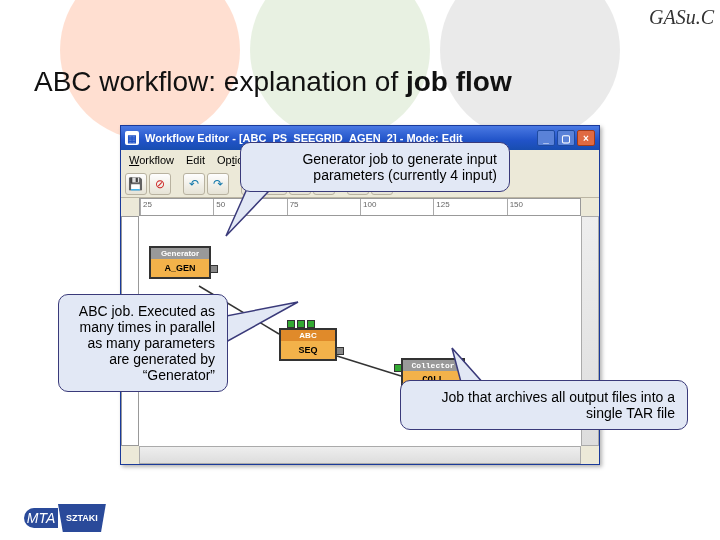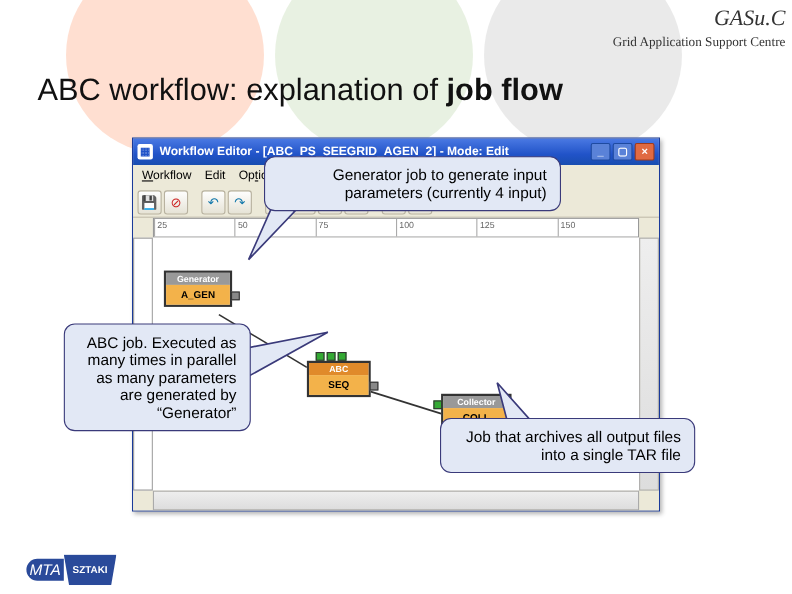--- a/index.html
+++ b/index.html
@@ -151,21 +151,20 @@
 </style>
 </head>
 <body>
 
 <div class="bg-circle c1"></div>
 <div class="bg-circle c2"></div>
 <div class="bg-circle c3"></div>
 
 <div class="logo-block">
   <div class="logo-title">GASu.C</div>
-  <div class="logo-sub">Grid Application Support Centre</div>
 </div>
 
 <div class="slide-title">
   <span>ABC workflow: explanation of </span><b>job flow</b>
 </div>
 
 <div class="window">
   <div class="titlebar">
     <div class="wicon">▦</div>
     <div class="wtitle">Workflow Editor - [ABC_PS_SEEGRID_AGEN_2] - Mode: Edit</div>
@@ -239,21 +238,21 @@
         <div style="position:absolute; top:-10px; left:6px; display:flex; gap:2px;">
           <div class="port green" style="position:static"></div>
           <div class="port green" style="position:static"></div>
           <div class="port green" style="position:static"></div>
         </div>
         <div class="head" style="background:#e08a2a">ABC</div>
         <div class="body">SEQ</div>
         <div class="port" style="right:-9px; bottom:4px;"></div>
       </div>
 
-      <div class="node" style="left:262px; top:142px; width:64px;">
+      <div class="node" style="left:262px; top:142px; width:64px;font-family:Liberation Mono, monospace;">
         <div class="port green" style="left:-9px; top:4px;"></div>
         <div class="head">Collector</div>
         <div class="body">COLL</div>
       </div>
     </div>
 
     <div class="scrollbar-h"></div>
     <div class="scrollbar-v"></div>
   </div>
 </div>
@@ -261,21 +260,21 @@
 <div class="callout" style="top:142px; left:240px; width:270px;">Generator job to generate input parameters (currently 4 input)</div>
 <svg class="callout-tail" style="top:180px; left:220px; width:50px; height:60px;">
   <polygon points="30,2 48,12 6,56" fill="#e2e8f5" stroke="#3a3a7a" stroke-width="1.5"></polygon>
 </svg>
 
 <div class="callout" style="top:294px; left:58px; width:170px;">ABC job. Executed as many times in parallel as many parameters are generated by “Generator”</div>
 <svg class="callout-tail" style="top:298px; left:222px; width:80px; height:50px;">
   <polygon points="4,18 4,44 76,4" fill="#e2e8f5" stroke="#3a3a7a" stroke-width="1.5"></polygon>
 </svg>
 
-<div class="callout" style="top:380px; left:400px; width:232px;">Job that archives all output files into a single TAR file</div>
+<div class="callout" style="top:380px; left:400px; width:288px;">Job that archives all output files into a single TAR file</div>
 <svg class="callout-tail" style="top:346px; left:448px; width:50px; height:42px;">
   <polygon points="4,2 36,38 14,40" fill="#e2e8f5" stroke="#3a3a7a" stroke-width="1.5"></polygon>
 </svg>
 
 <div class="footer-logo">
   <div class="mta">MTA</div>
   <div class="sztaki">SZTAKI</div>
 </div>
 
 </body></html>

